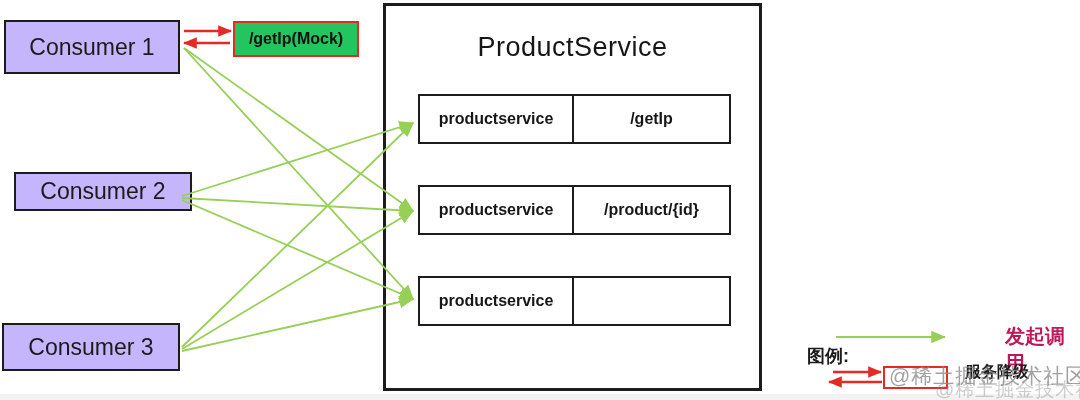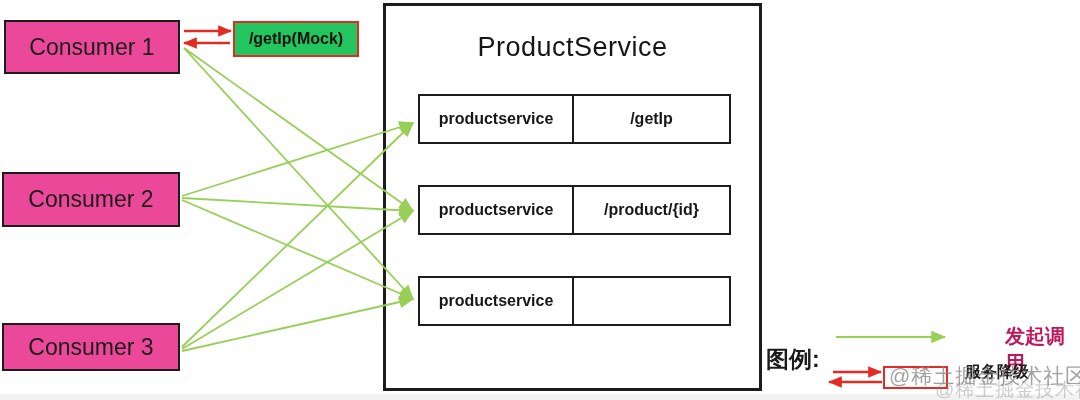--- a/index.html
+++ b/index.html
@@ -2,44 +2,44 @@
 <html><head>
 <meta charset="utf-8">
 <style>
   html,body{margin:0;padding:0;background:#ffffff;}
   .canvas{
     position:relative;width:1080px;height:400px;background:#ffffff;
     font-family:"Liberation Sans",sans-serif;overflow:hidden;
   }
   svg.connectors{position:absolute;left:0;top:0;z-index:6;pointer-events:none;}
 
-  .box{position:absolute;background:#ec4899;border:2px solid #1c1c1c;
+  .box{position:absolute;background:#c4b5fd;border:2px solid #1c1c1c;
        display:flex;align-items:center;justify-content:center;box-sizing:border-box;z-index:3;}
   .consumer{font-size:23px;color:#1b1b1b;}
   .c1{left:4px;top:20px;width:176px;height:54px;}
-  .c2{left:2px;top:172px;width:178px;height:55px;}
+  .c2{left:14px;top:172px;width:178px;height:39px;}
   .c3{left:2px;top:323px;width:178px;height:48px;}
 
   .ps-box{position:absolute;left:383px;top:3px;width:379px;height:388px;
           border:3px solid #1c1c1c;background:#ffffff;box-sizing:border-box;z-index:1;}
   .ps-title{margin-top:26px;text-align:center;font-size:27px;color:#161616;letter-spacing:0.5px;}
 
   .route{position:absolute;left:418px;width:313px;height:50px;
          border:2px solid #1c1c1c;background:#ffffff;display:flex;box-sizing:border-box;z-index:3;}
   .r1{top:94px;} .r2{top:185px;} .r3{top:276px;}
   .route .cell{display:flex;align-items:center;justify-content:center;
                font-size:16px;font-weight:bold;color:#171717;box-sizing:border-box;}
   .route .name{width:154px;border-right:2px solid #1c1c1c;}
   .route .path{flex:1;}
 
   .mock-box{position:absolute;left:233px;top:21px;width:126px;height:36px;
             border:2px solid #e32b24;background:#22c55e;display:flex;align-items:center;
             justify-content:center;font-size:16px;font-weight:bold;color:#111;box-sizing:border-box;z-index:3;}
 
-  .legend-title{position:absolute;left:766px;top:344px;font-size:23px;font-weight:bold;color:#1b1b1b;z-index:3;}
+  .legend-title{position:absolute;left:807px;top:344px;font-size:18px;font-weight:bold;color:#1b1b1b;z-index:3;}
   .legend-call{position:absolute;left:969px;top:323px;font-size:20px;font-weight:bold;color:#be185d;z-index:3;margin-left:36px;}
   .legend-fallback{position:absolute;left:965px;top:362px;font-size:16px;font-weight:bold;color:#1b1b1b;z-index:4;}
   .legend-redbox{position:absolute;left:883px;top:366px;width:65px;height:23px;
                  border:2px solid #e32b24;background:transparent;box-sizing:border-box;z-index:3;}
 
   .watermark{position:absolute;white-space:nowrap;color:#8a8a8a;z-index:5;letter-spacing:1px;}
   .wm1{left:889px;top:362px;font-size:21px;opacity:0.8;}
   .wm2{left:935px;top:377px;font-size:19px;opacity:0.42;z-index:7;}
 
   .bottom-strip{position:absolute;left:0;bottom:0;width:1080px;height:6px;

